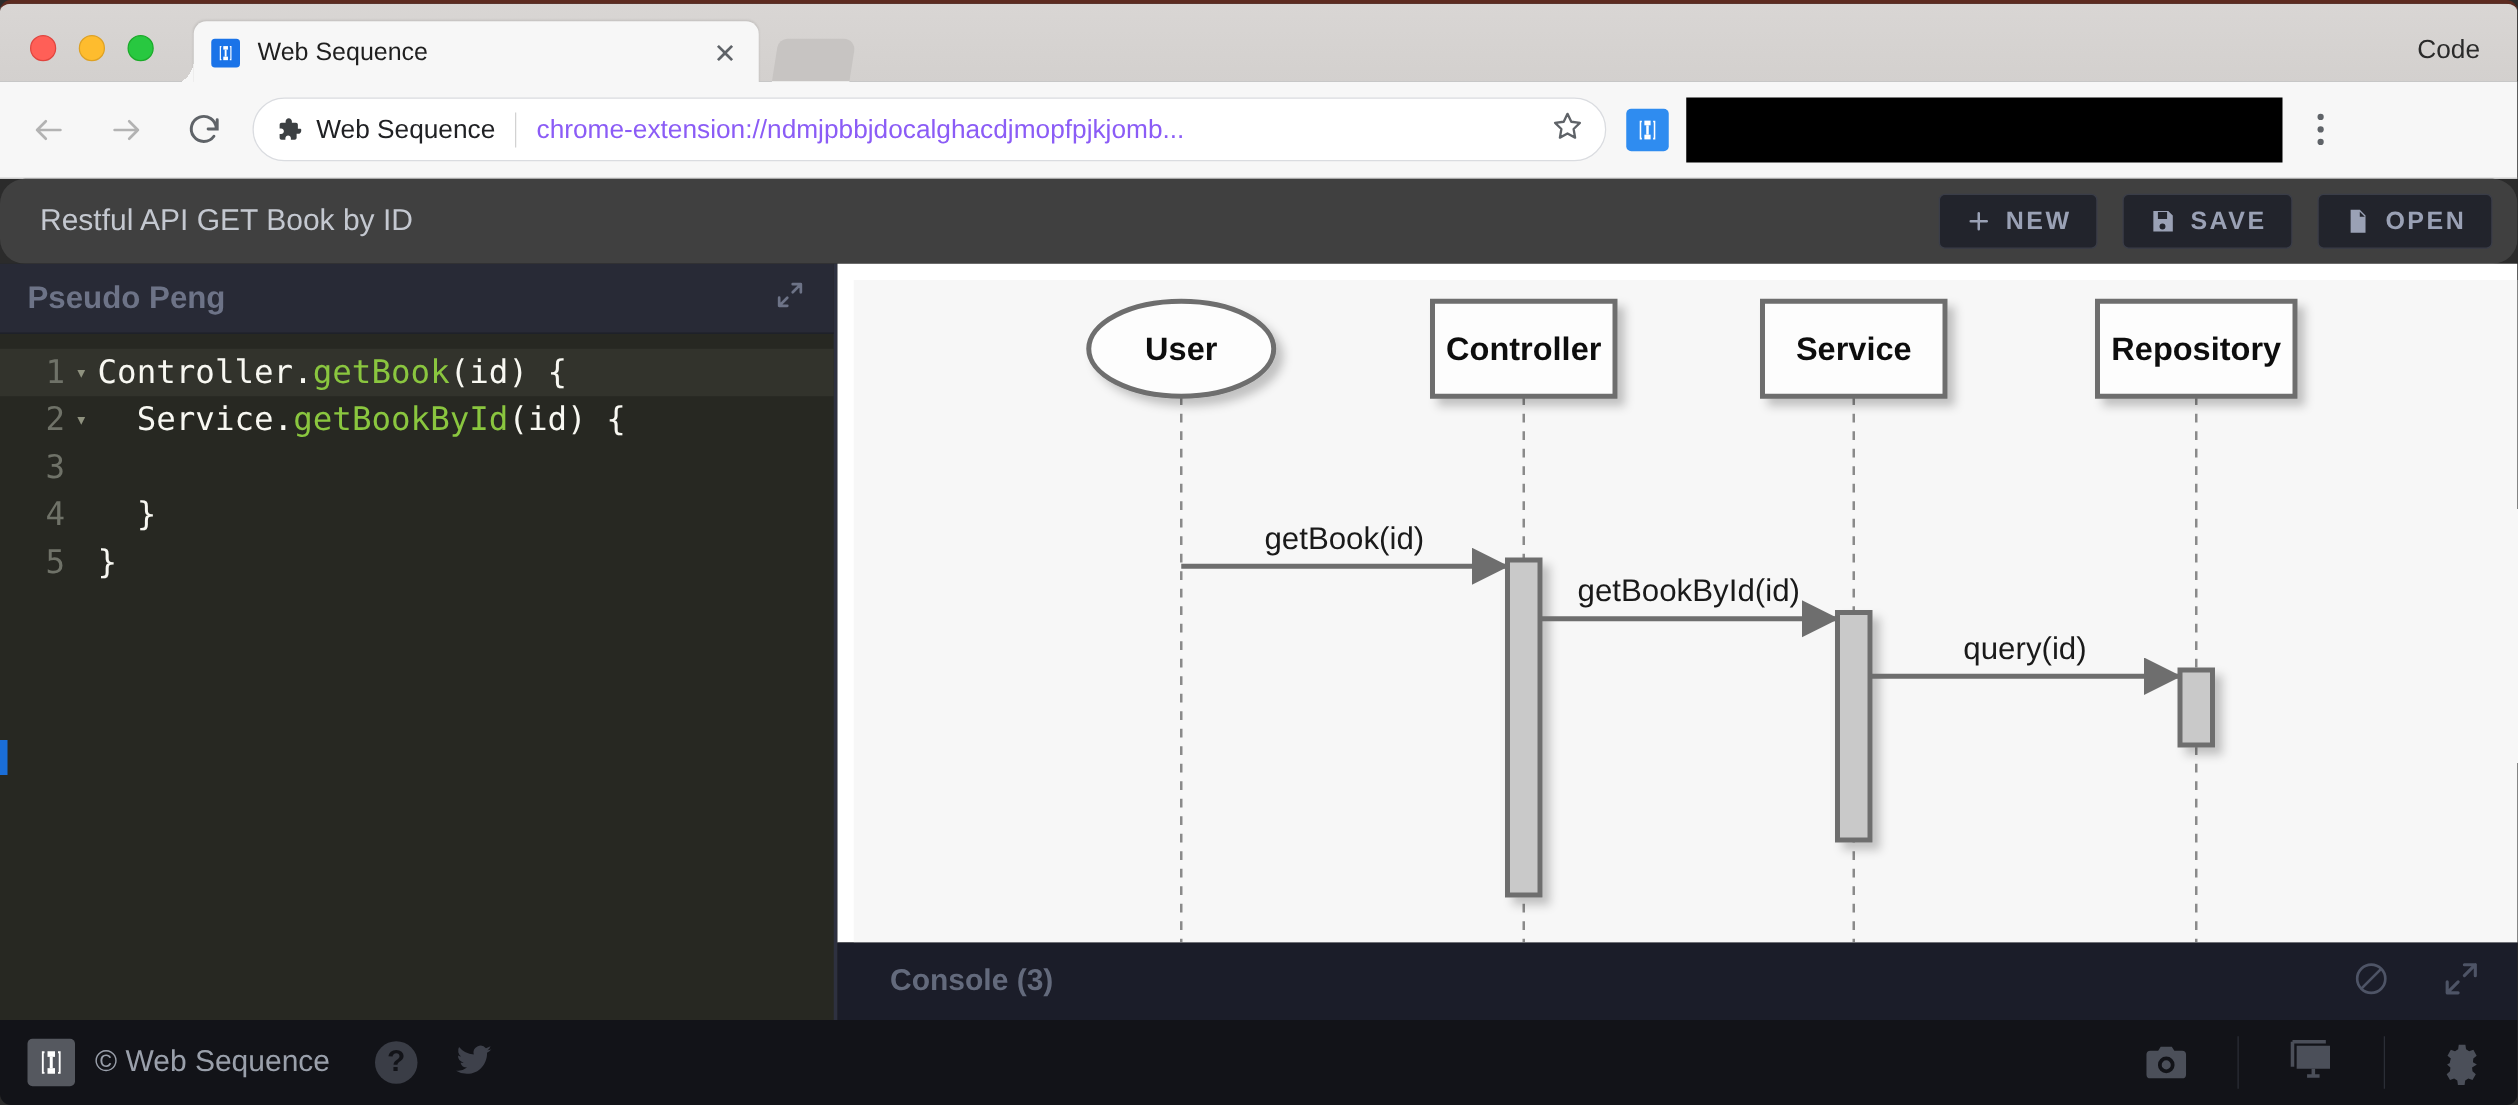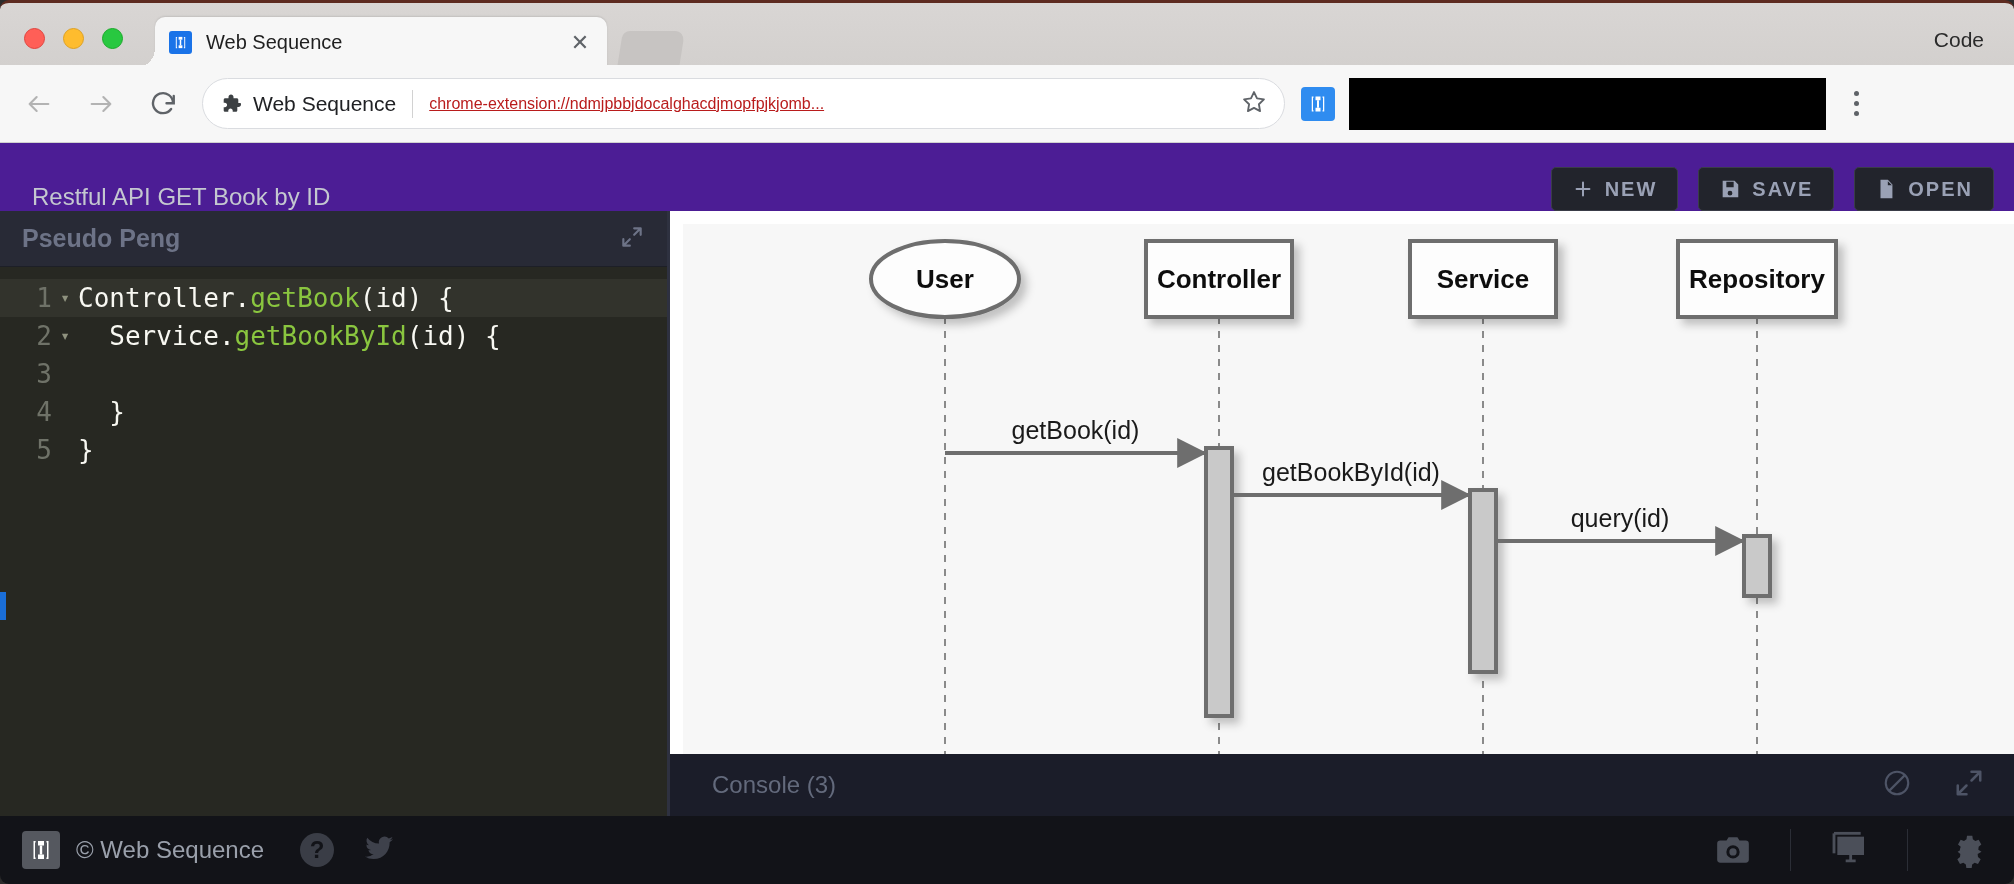--- a/index.html
+++ b/index.html
@@ -70,40 +70,40 @@
   }
   .nav-btn.enabled { color: #5f6368; }
   .omnibox {
     flex: 0 0 auto; margin-left: 16px; width: 1083px; height: 51px;
     background: #fff; border: 1px solid #dadce0; border-radius: 26px;
     display: flex; align-items: center; padding: 0 16px;
   }
   .ext-chip { display: flex; align-items: center; gap: 10px; flex: 0 0 auto; }
   .ext-name { font-size: 21px; color: #202124; }
   .omni-sep { width: 1px; height: 28px; background: #d2d2d2; margin: 0 16px; flex: 0 0 auto; }
-  .omni-url { font-size: 16px; color: #b91c1c; flex: 1 1 auto; white-space: nowrap; overflow: hidden; text-decoration: underline; }
+  .omni-url { font-size: 21px; color: #8b5cf6; flex: 1 1 auto; white-space: nowrap; overflow: hidden; }
   .omni-star { flex: 0 0 auto; color: #5f6368; margin-left: 8px; cursor: pointer; }
   .ext-icon-btn {
     width: 34px; height: 34px; margin-left: 16px; flex: 0 0 auto;
     background: #2f8cf0; border-radius: 4px;
     display: flex; align-items: center; justify-content: center; cursor: pointer;
   }
   .redacted {
     margin-left: 14px; width: 477px; height: 52px; background: #000; flex: 0 0 auto;
   }
   .kebab {
     width: 40px; margin-left: 10px; flex: 0 0 auto; display: flex;
     flex-direction: column; align-items: center; gap: 5px; cursor: pointer;
   }
   .kebab i { width: 5px; height: 5px; border-radius: 50%; background: #5f6368; display: block; }
 
   
   .app-header {
     position: absolute; left: 0; top: 143px; width: 2014px; height: 68px;
-    background: #4c1d95; display: flex; align-items: flex-end;
+    background: #404040; display: flex; align-items: center; border-radius: 20px;
   }
   .doc-title { margin-left: 32px; font-size: 24px; color: #c4c8d0; }
   .header-actions { margin-left: auto; margin-right: 20px; display: flex; gap: 20px; padding-left: 30px; }
   .hbtn {
     height: 44px; min-width: 126px; padding: 0 20px;
     background: #22242c; border: 1px solid #3a3d48; border-radius: 5px;
     display: flex; align-items: center; justify-content: center; gap: 11px;
     color: #9aa1b5; font-size: 20px; font-weight: bold; letter-spacing: 2px;
     cursor: pointer;
   }
@@ -140,21 +140,21 @@
   }
   .canvas {
     position: relative; width: 1331px; height: 530px; background: #f7f7f7; overflow: hidden;
   }
 
   
   .console-bar {
     position: absolute; left: 670px; top: 754px; width: 1344px; height: 62px;
     background: #1b1d29; display: flex; align-items: center;
   }
-  .console-title { margin-left: 42px; font-size: 24px; font-weight: normal; color: #636a7c; }
+  .console-title { margin-left: 42px; font-size: 24px; font-weight: bold; color: #636a7c; }
   .console-icons { margin-left: auto; margin-right: 30px; display: flex; gap: 42px; color: #4e5466; }
   .console-icons > * { cursor: pointer; }
 
   
   .statusbar {
     position: absolute; left: 0; top: 816px; width: 2014px; height: 68px;
     background: #121318; display: flex; align-items: center;
     border-bottom-left-radius: 9px; border-bottom-right-radius: 9px;
   }
   .brand { margin-left: 22px; display: flex; align-items: center; gap: 16px; }

